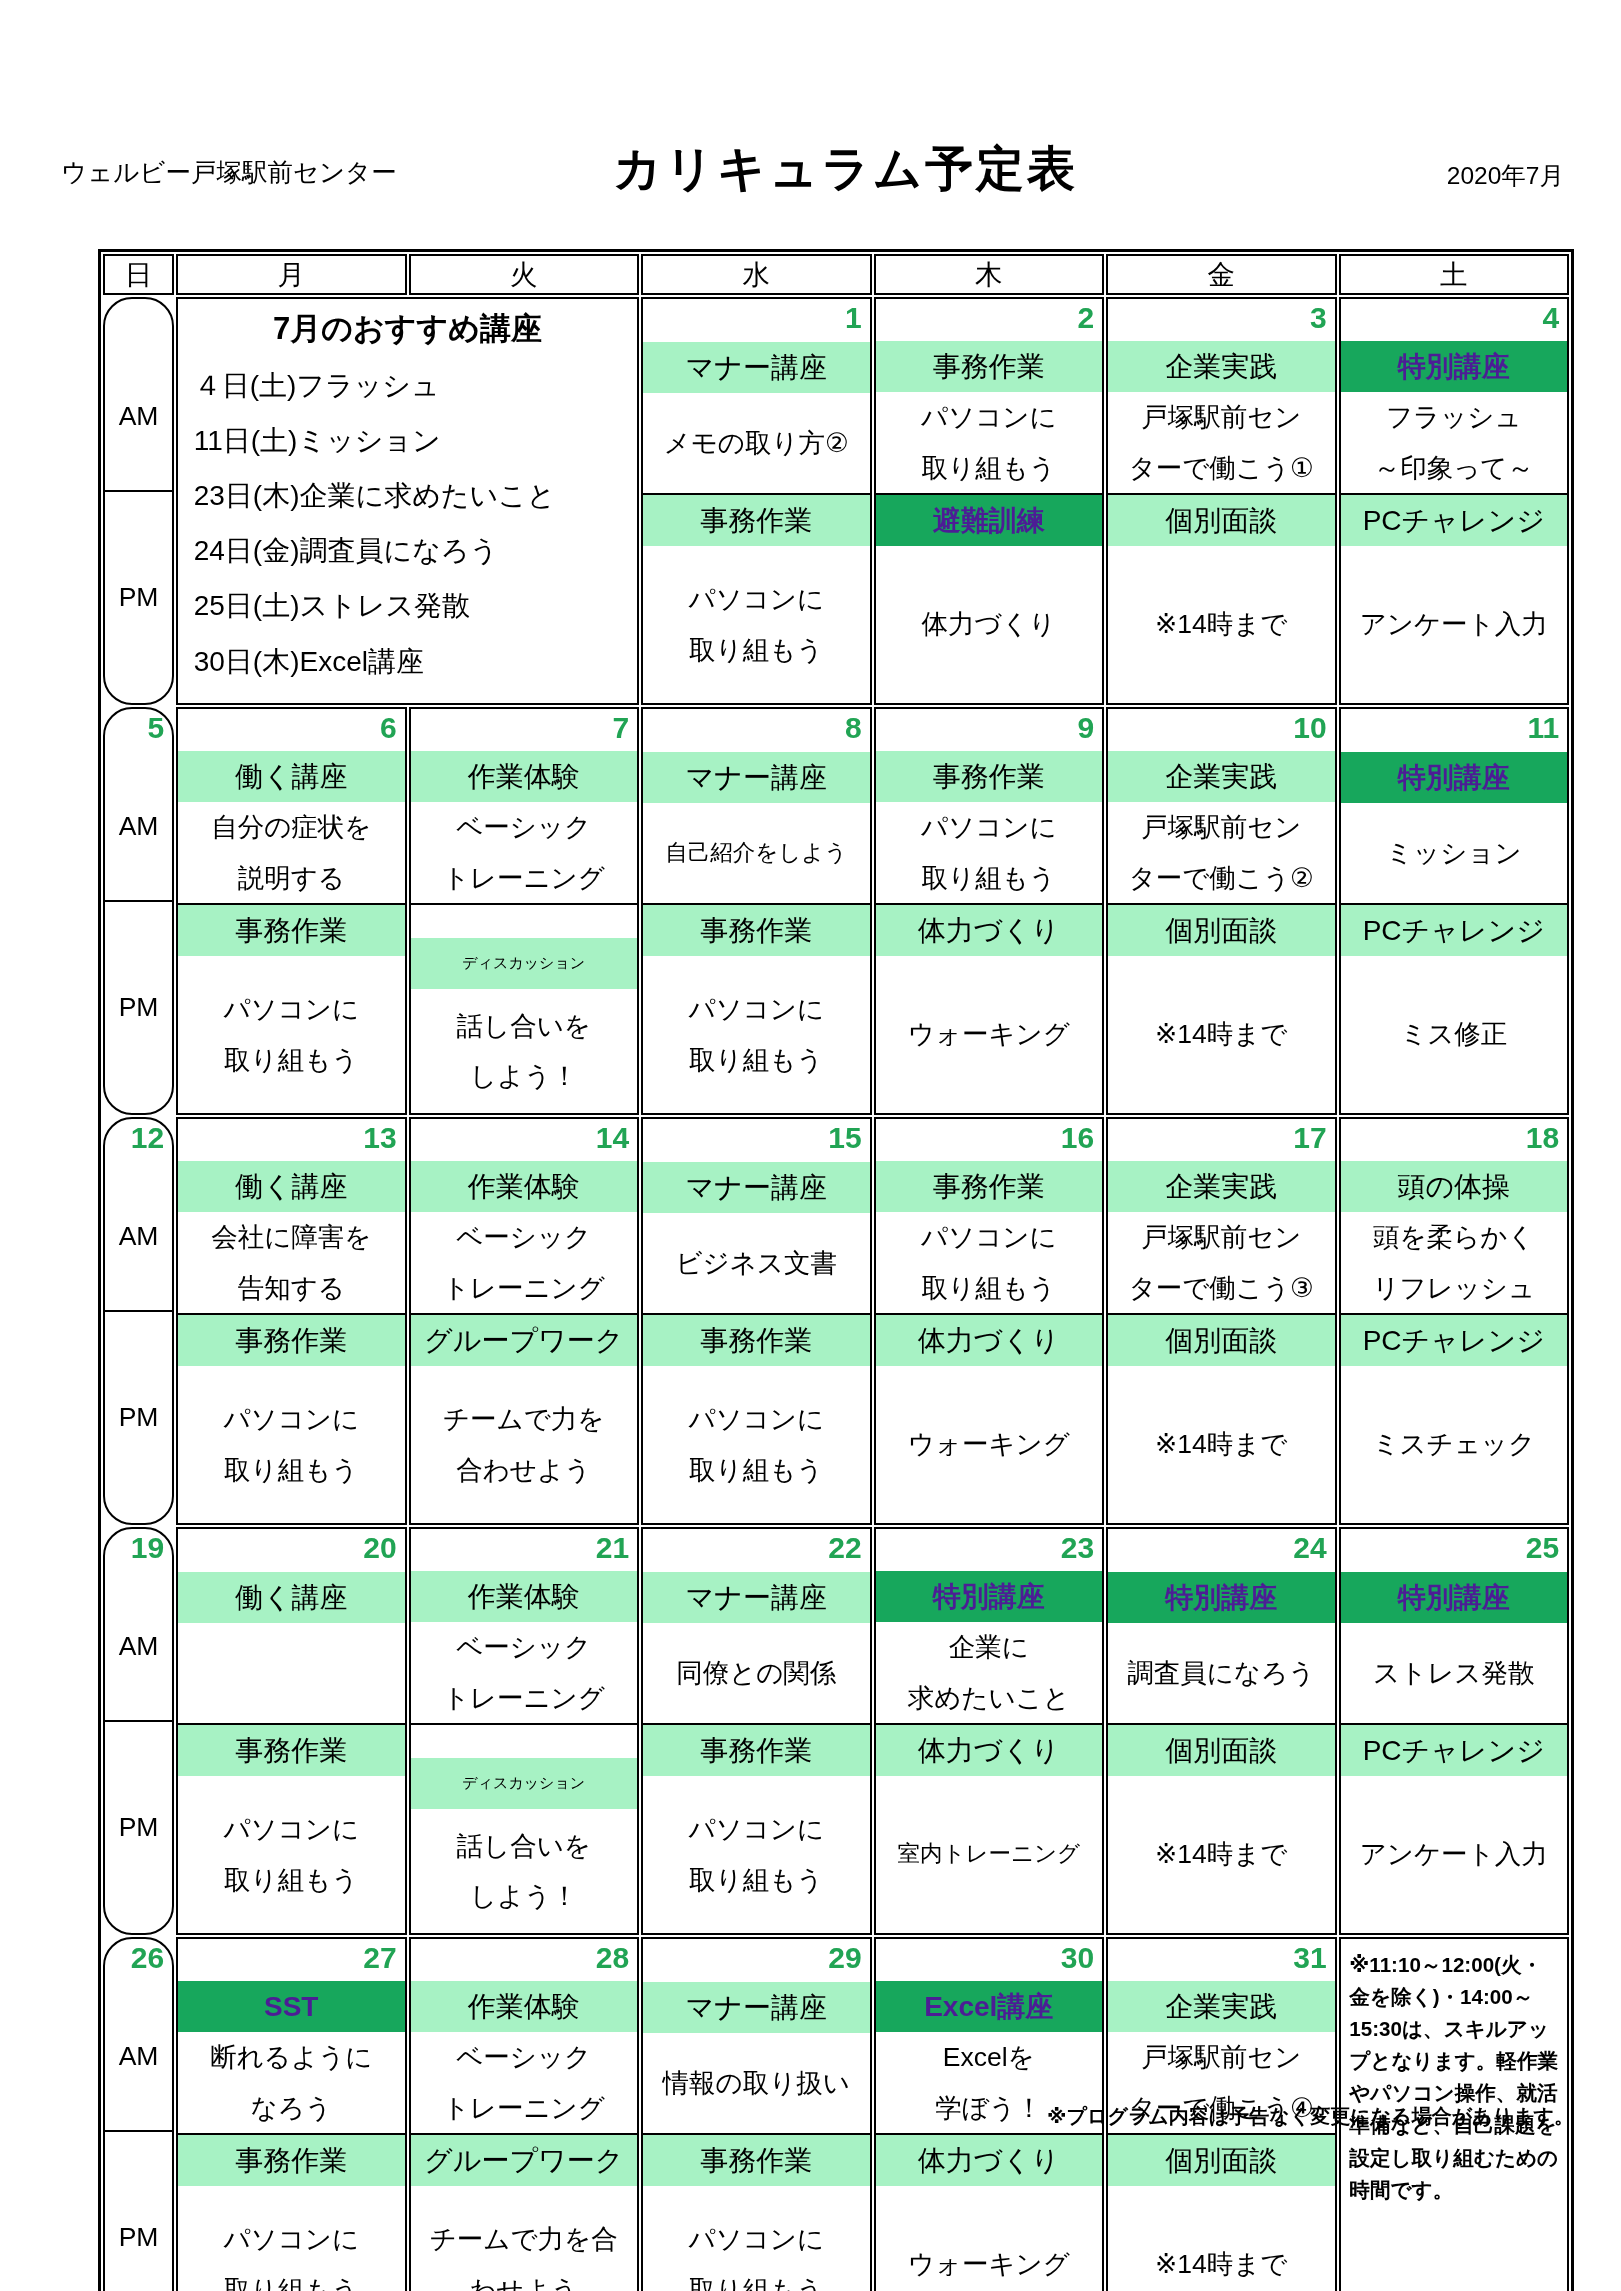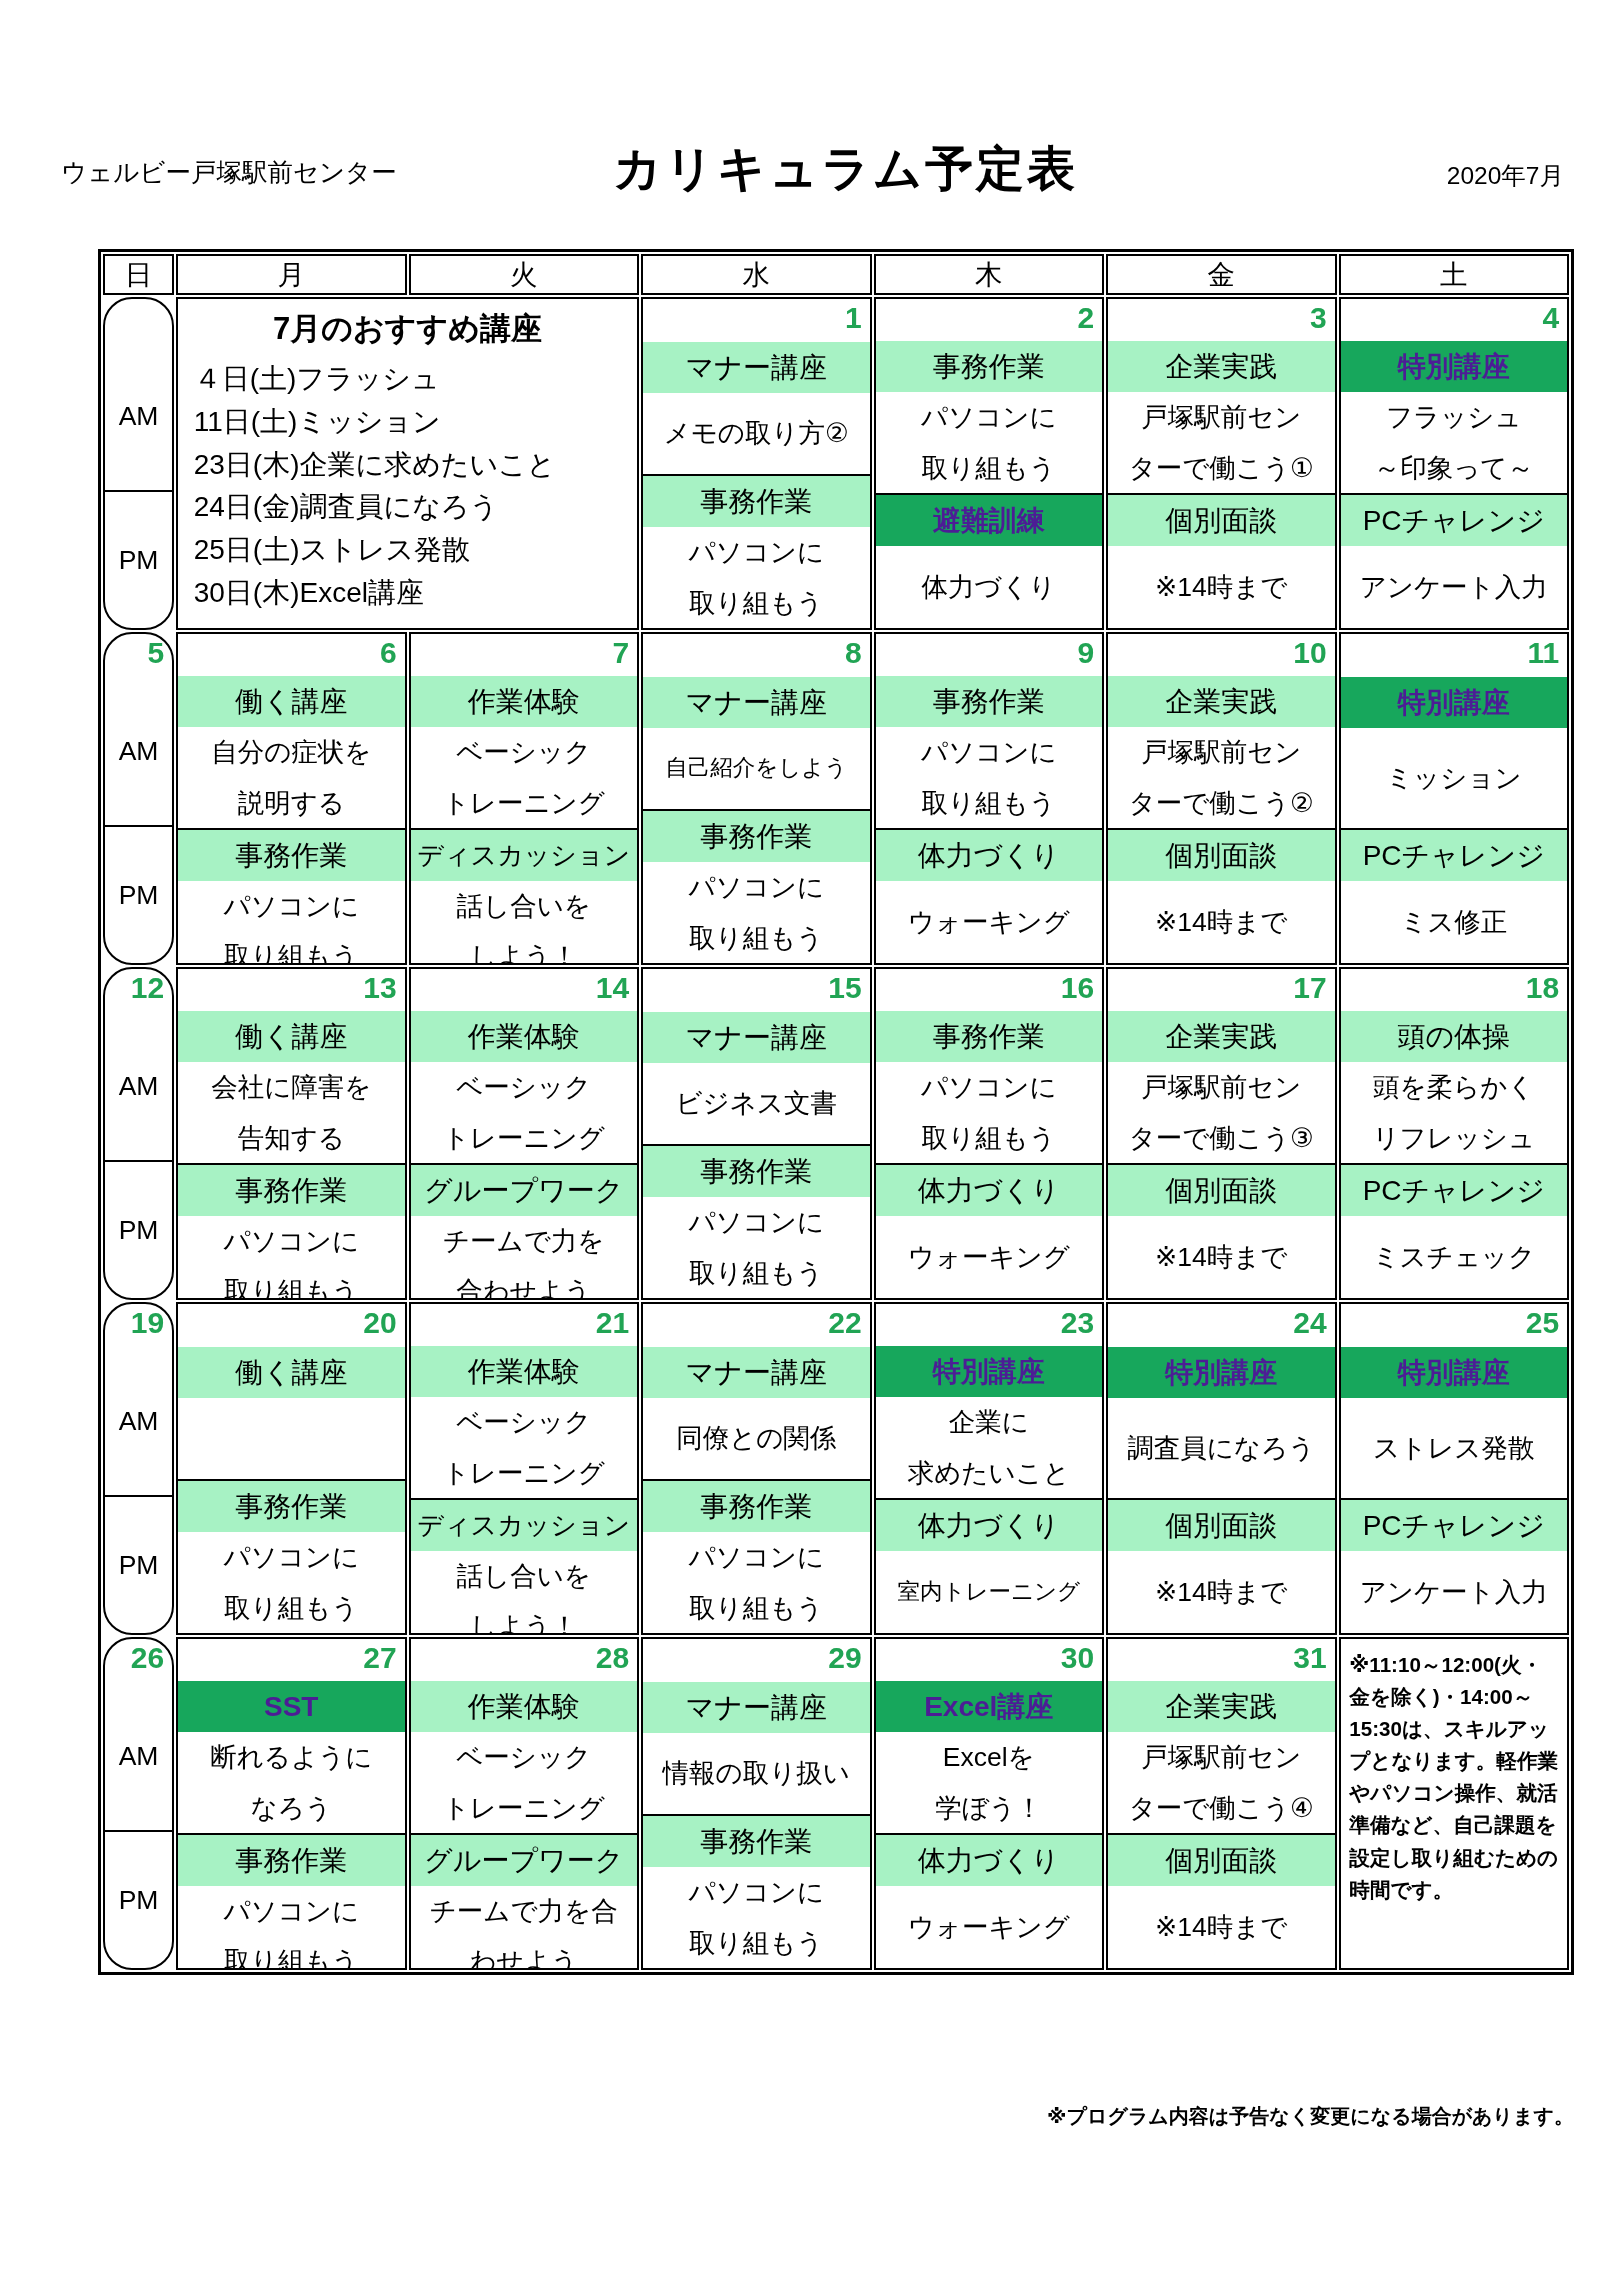--- a/index.html
+++ b/index.html
@@ -11,35 +11,35 @@
   }
   .brand{position:absolute; left:61px; top:155px; font-size:25.5px;}
   .title{position:absolute; left:0; right:0; top:137px; text-align:center;
          font-size:48px; font-weight:bold; letter-spacing:2.9px; transform:translateX(35px);}
   .month{position:absolute; right:57px; top:159px; font-size:24.5px;}
 
   .cal{position:absolute; left:98px; top:249px; width:1476px;
        border:3.9px solid #000; background:#fff; display:flex; flex-direction:column; gap:2px; padding:2px;}
   .row{display:grid; grid-template-columns:71px repeat(6,1fr); gap:2px;}
   .hcell{border:2.9px solid #000; height:41px; display:flex; align-items:center; justify-content:center; font-size:27.4px;}
-  .cell{border:2.9px solid #000; height:333px; background:#fff; overflow:hidden;}
+  .cell{border:2.9px solid #000; height:408px; background:#fff; overflow:hidden;}
 
   .suncell{display:flex; flex-direction:column;border-radius:29px;}
   .sn{height:43px; font-weight:bold; font-size:30px; color:var(--g); text-align:right; padding:2px 7.8px 0 0;}
   .amlabel{height:150px; display:flex; align-items:center; justify-content:center; font-size:26.5px; border-bottom:2px solid #000;}
   .pmlabel{flex:1; display:flex; align-items:center; justify-content:center; font-size:26.5px;}
 
   .daycell{display:flex; flex-direction:column;}
   .ampart{height:194px; display:flex; flex-direction:column;}
   .pmpart{flex:1; border-top:2.9px solid #000; display:flex; flex-direction:column;}
   .num{height:43px; font-weight:bold; font-size:30px; color:var(--g); text-align:right; padding:2px 7.8px 0 0;}
   .band{height:51px; display:flex; align-items:center; justify-content:center; font-size:28px; flex:0 0 auto;}
   .band.light{background:var(--lg);}
   .band.dark{background:var(--dg); color:#4c1d95; font-weight:bold;}
-  .band.small{font-size:26px;}
+  .band.small{font-size:15px;margin-top:33px;}
   .desc{flex:1; display:flex; flex-direction:column; align-items:center; justify-content:center;
         font-size:26.5px; line-height:1.9; text-align:center;}
   .desc span.small{font-size:22.5px;}
 
   .reccell{grid-column:span 2; display:flex; flex-direction:column; padding-top:3.9px;}
   .rectitle{height:53px; display:flex; align-items:center; justify-content:center; font-weight:bold; font-size:31px;}
   .reclist{flex:1; display:flex; flex-direction:column; justify-content:space-around; padding:2px 3.9px 13.7px 15.7px; font-size:28px;}
 
   .notecell{padding:9.8px 7.8px 5.9px 8.8px; font-weight:bold; font-size:20.6px; line-height:1.56; text-align:left;}
 

